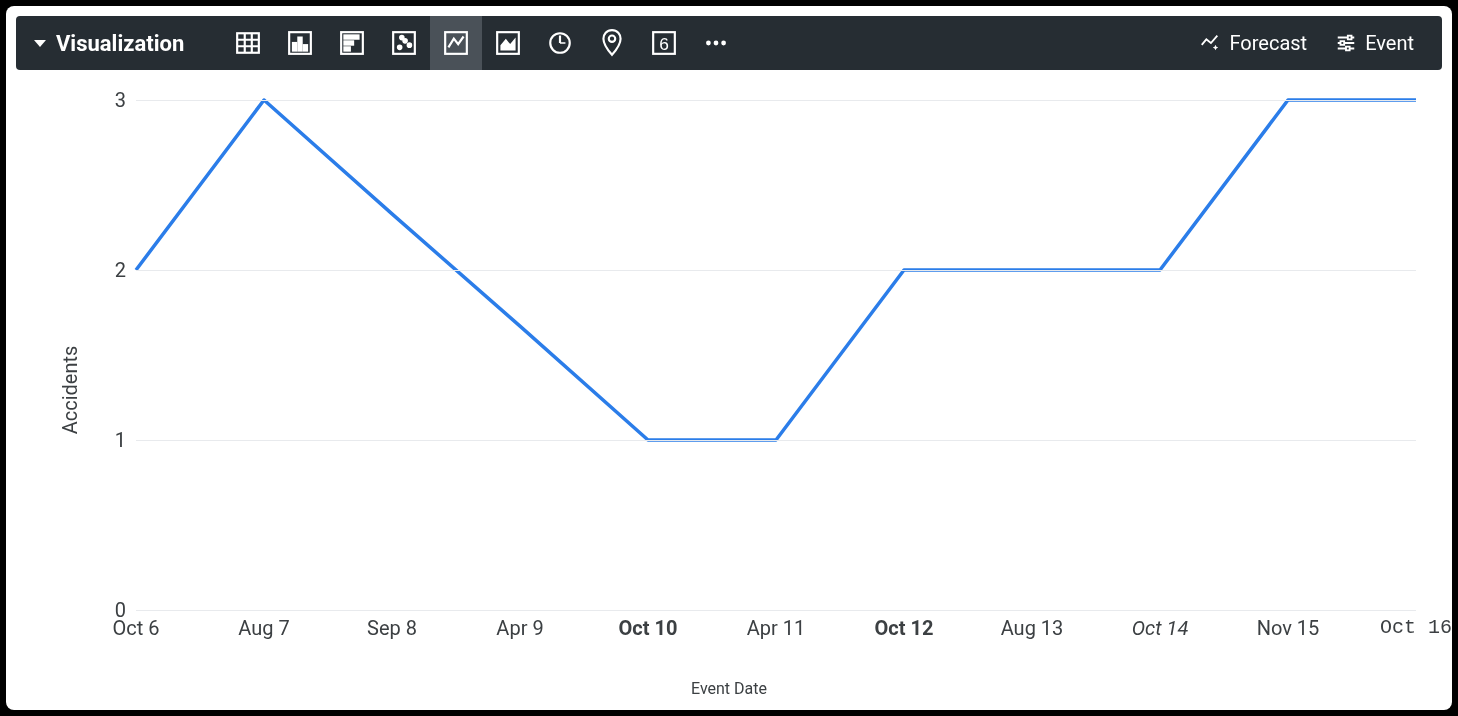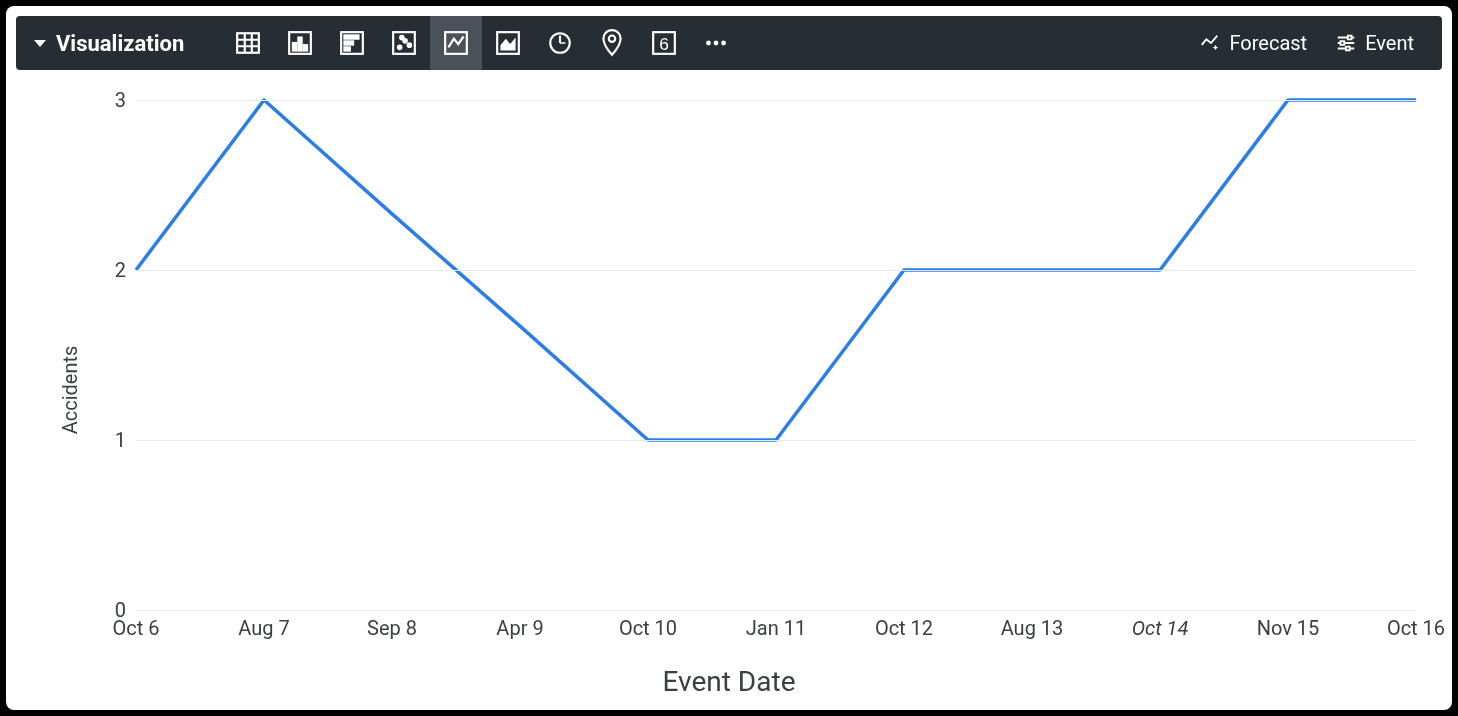--- a/index.html
+++ b/index.html
@@ -31,21 +31,21 @@
     padding:6px 10px;
   }
 
   .chart-wrapper { flex:1; position:relative; }
   .y-axis-title {
     position:absolute; left:20px; top:50%; transform: translateY(-50%) rotate(-90deg);
     transform-origin:center; font-size:20px; color:#3c4043;
   }
   .x-axis-title {
     position:absolute; bottom:12px; left:50%; transform:translateX(-50%);
-    font-size:28px; color:#3c4043;
+    font-size:16px; color:#3c4043;
   }
   .plot {
     position:absolute; left:130px; top:30px; right:36px; bottom:100px;
   }
   .gridline { position:absolute; left:0; right:0; height:1px; background:#e8eaed; }
   .y-tick-label {
     position:absolute; right:100%; padding-right:10px; transform:translateY(-50%);
     font-size:20px; color:#3c4043; text-align:right; width:30px;
   }
   .x-ticks { position:absolute; left:0; right:0; top:100%; height:40px; }
@@ -170,27 +170,27 @@
 
       <div class="plot" id="plot">
         <svg class="line-svg" id="line-svg" preserveAspectRatio="none" viewBox="0 0 1280 510">
             <path id="line-path" d="M0.00 170.00 L128.00 0.00 L256.00 113.90 L384.00 226.10 L512.00 340.00 L640.00 340.00 L768.00 170.00 L896.00 170.00 L1024.00 170.00 L1152.00 0.00 L1280.00 0.00 " stroke="#2b7de9"></path>
           </svg>
         <div class="x-ticks" id="x-ticks">
             <div class="x-tick-label" style="left: 0px;">Oct 6</div>
             <div class="x-tick-label" style="left: 128px;">Aug 7</div>
             <div class="x-tick-label" style="left: 256px;">Sep 8</div>
             <div class="x-tick-label" style="left: 384px;">Apr 9</div>
-            <div class="x-tick-label" style="left: 512px;">Oct 10</div>
-            <div class="x-tick-label" style="left: 640px;">Jan 11</div>
-            <div class="x-tick-label" style="left: 768px;">Oct 12</div>
+            <div class="x-tick-label" style="left: 512px; font-weight: bold;">Oct 10</div>
+            <div class="x-tick-label" style="left: 640px;">Apr 11</div>
+            <div class="x-tick-label" style="left: 768px; font-weight: bold;">Oct 12</div>
             <div class="x-tick-label" style="left: 896px;">Aug 13</div>
             <div class="x-tick-label" style="left: 1024px; font-style: italic;">Oct 14</div>
             <div class="x-tick-label" style="left: 1152px;">Nov 15</div>
-            <div class="x-tick-label" style="left: 1280px;">Oct 16</div>
+            <div class="x-tick-label" style="left: 1280px; font-family: Liberation Mono, monospace;">Oct 16</div>
           </div>
       <div class="gridline" style="top: 510px;"></div>
           <div class="y-tick-label" style="top: 510px;">0</div>
           <div class="gridline" style="top: 340px;"></div>
           <div class="y-tick-label" style="top: 340px;">1</div>
           <div class="gridline" style="top: 170px;"></div>
           <div class="y-tick-label" style="top: 170px;">2</div>
           <div class="gridline" style="top: 0px;"></div>
           <div class="y-tick-label" style="top: 0px;">3</div>
         </div>

